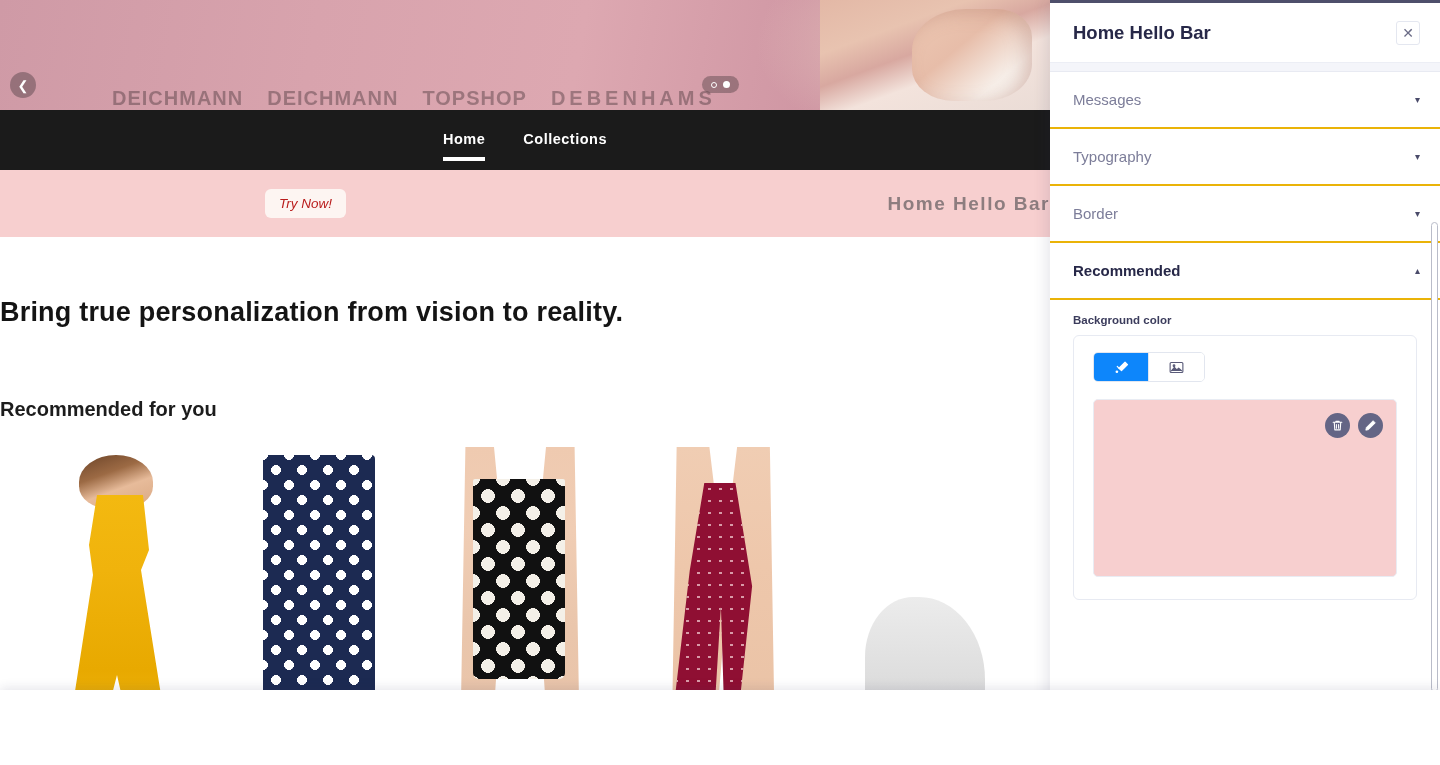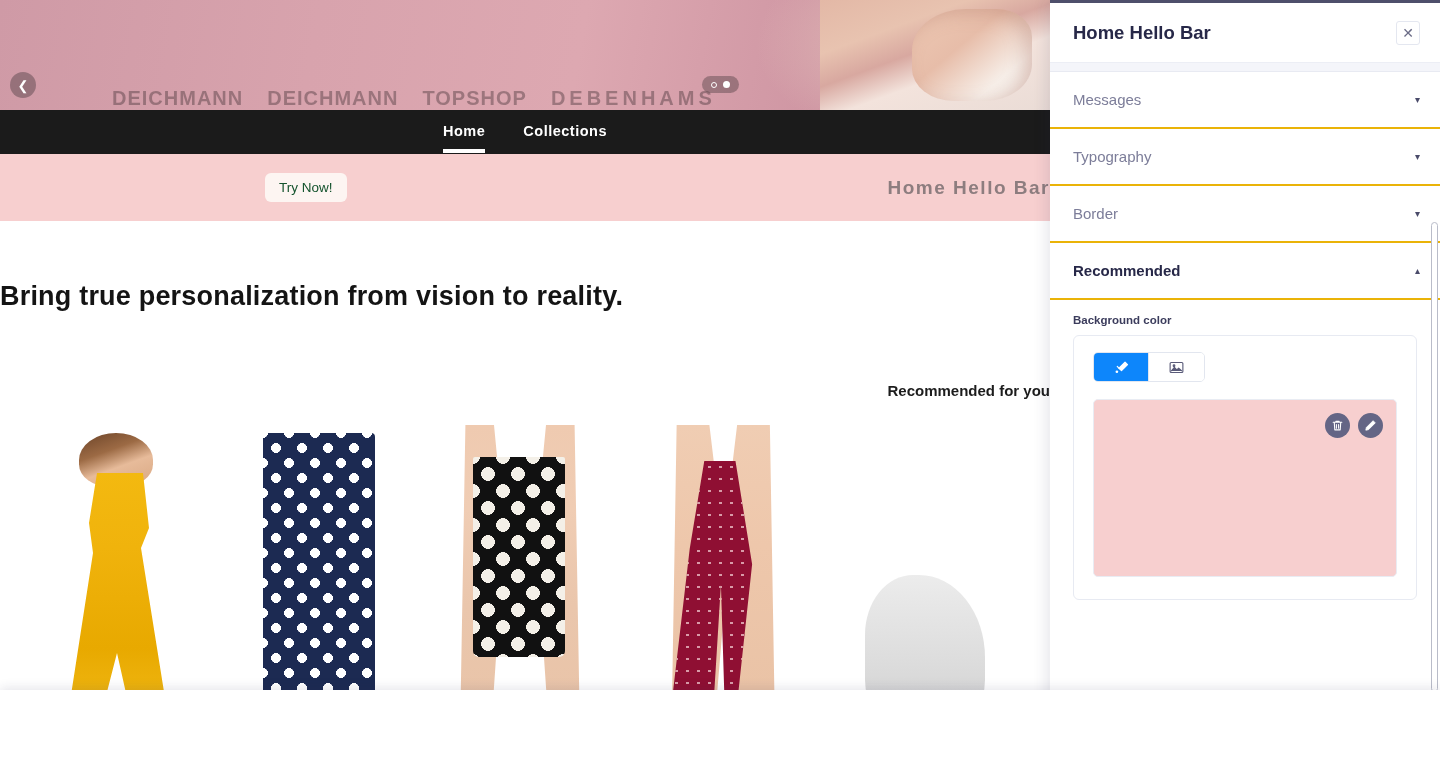--- a/index.html
+++ b/index.html
@@ -68,58 +68,59 @@
     color: rgba(70,50,55,.42);
     font-weight: bold; letter-spacing: 1px; font-size: 20px;
     white-space: nowrap;
     overflow: hidden;
     height: 26px;
   }
   .brand-logos span:nth-child(4){ letter-spacing: 4px; font-weight:600; }
 
   
   .site-nav {
-    height: 44px; background: #1b1b1b;
+    height: 60px; background: #1b1b1b;
     display: flex; align-items: center; justify-content: center; gap: 38px;
     position: relative;
   }
   .site-nav a {
     color: #fff; font-size: 14.5px; font-weight: bold; letter-spacing: .5px;
     text-decoration: none; position: relative; padding-bottom: 3px;
   }
   .site-nav a.active::after{
     content:""; position:absolute; left:0; right:0; bottom:-11px; height:4px; background:#fff;
   }
 
   
   .hello-bar {
     position: relative;
     height: 67px; background: #f7cfcf;
     display: flex; align-items: center;
   }
   .hello-btn {
     position: absolute; left: 265px;
-    background: #fdf5f2; color: #14532d;
+    background: #fdf5f2; color: #b91c1c;
     border: none; border-radius: 6px;
     font-size: 13.5px; padding: 7px 14px;
     font-family: "Liberation Sans", sans-serif;
+    font-style: italic;
   }
   .hello-text {
     position: absolute; right: 0px;
     font-size: 19px; font-weight: bold; letter-spacing: 1.5px;
     color: #8d7d7f; white-space: nowrap;
   }
 
   
   .headline {
     text-align: left; font-size: 27px; font-weight: bold;
     color: #141414; margin-top: 60px; letter-spacing: .2px;
   }
   .rec-title {
-    text-align: right; font-size: 15px; font-weight: bold;
+    text-align: left; font-size: 20px; font-weight: bold;
     color: #1c1c1c; margin-top: 70px;
   }
   .products {
     display: flex; justify-content: center; gap: 40px; margin-top: 26px;
   }
   .product { width: 160px; height: 300px; position: relative; overflow: hidden; }
 
   .p1 { background: linear-gradient(180deg,#fff 0%,#fff 100%); }
   .p1::before{
     content:""; position:absolute; left: 34px; top: 8px; width: 74px; height: 54px;

